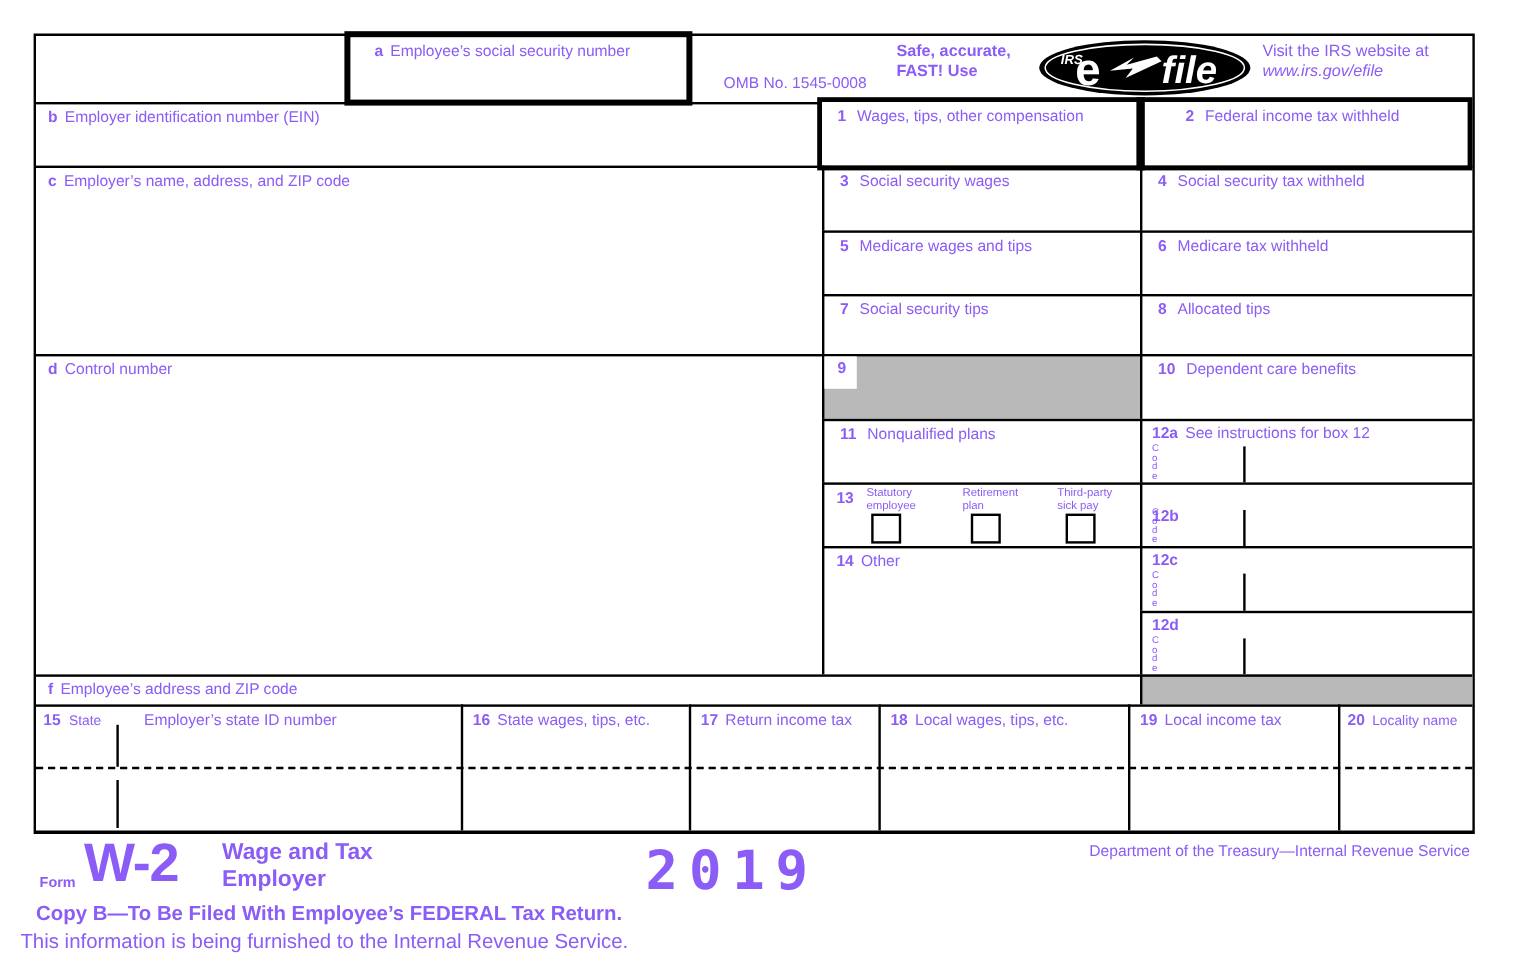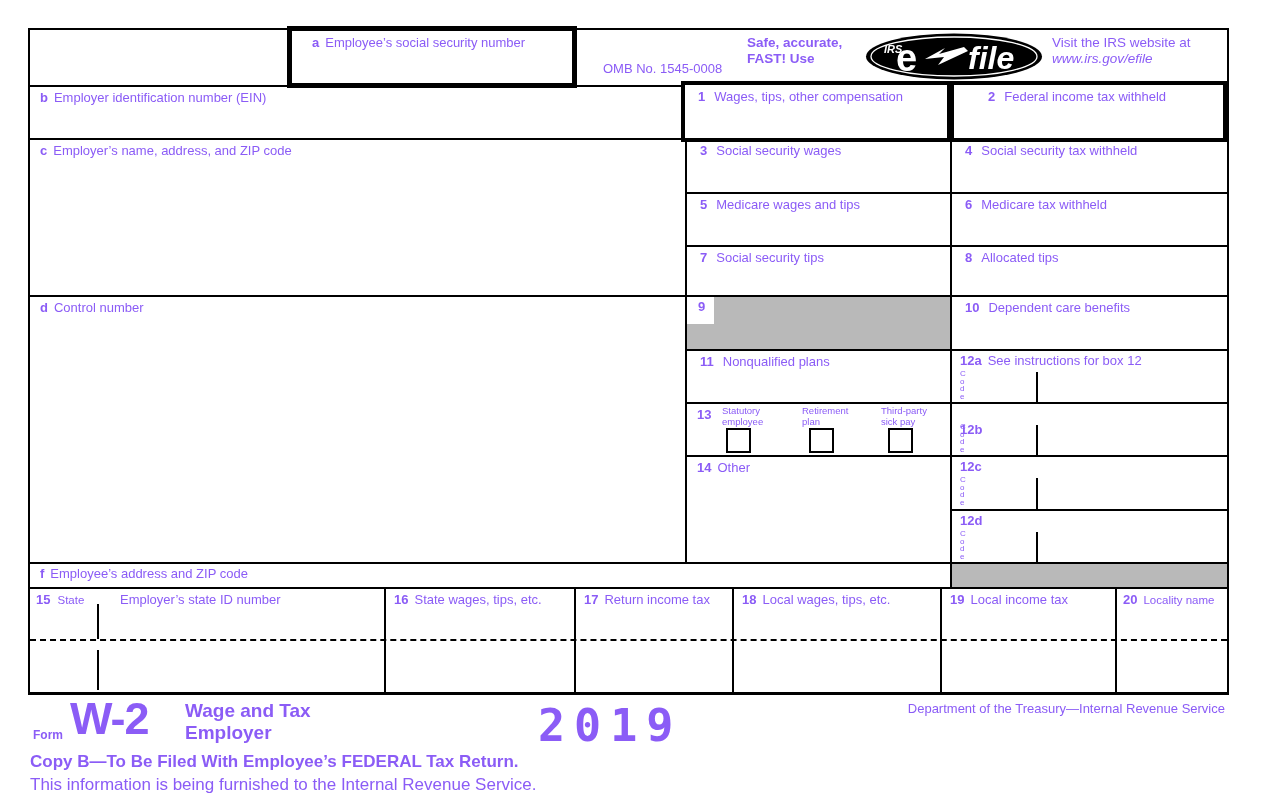--- a/index.html
+++ b/index.html
@@ -176,14 +176,14 @@
 
   <div class="footer-abs" style="left:33px;top:728px;font-size:12px;font-weight:bold;">Form</div>
   <div class="footer-abs" style="left:70px;top:693px;font-size:45px;font-weight:900;letter-spacing:-1px;">W-2</div>
   <div class="footer-abs" style="left:185px;top:700px;font-size:19px;font-weight:bold;line-height:22px;">
     <span>Wage and Tax</span><br>
     <span>Employer</span>
   </div>
   <div class="footer-abs" style="left:538px;top:699px;font-family:'DejaVu Sans Mono',monospace;font-size:45px;font-weight:bold;letter-spacing:9px;">2019</div>
   <div class="footer-abs" style="left:740px;top:701px;width:485px;text-align:right;font-size:13px;">Department of the Treasury—Internal Revenue Service</div>
   <div class="footer-abs" style="left:30px;top:752px;font-size:17px;font-weight:bold;">Copy B—To Be Filed With Employee’s FEDERAL Tax Return.</div>
-  <div class="footer-abs" style="left:30px;top:775px;font-size:17px;">This information is being furnished to the Internal Revenue Service.</div>
+  <div class="footer-abs" style="left:17px;top:775px;font-size:17px;">This information is being furnished to the Internal Revenue Service.</div>
 </div>
 
 </body></html>

